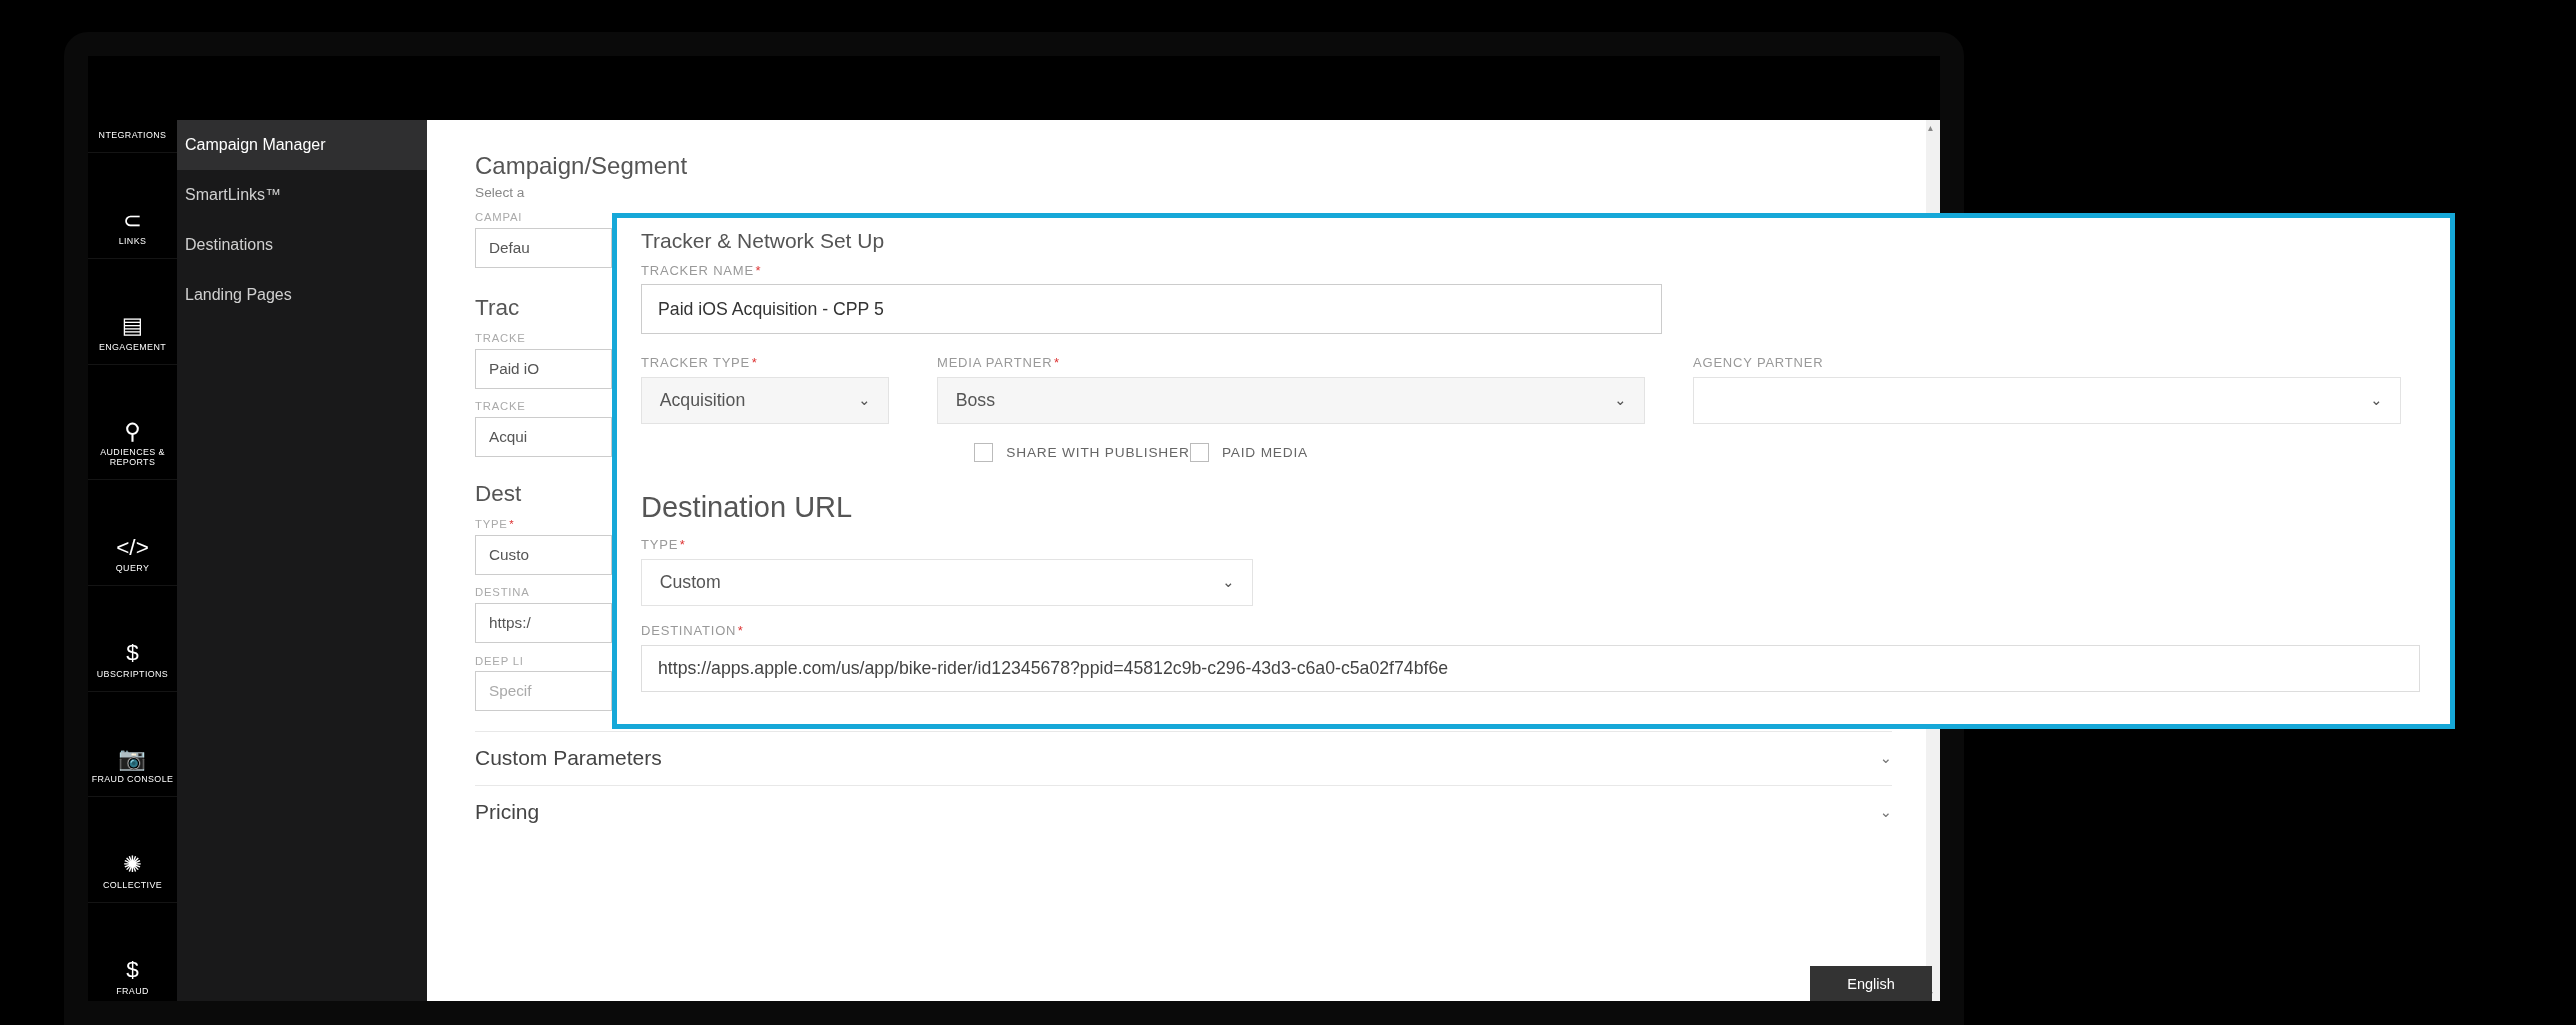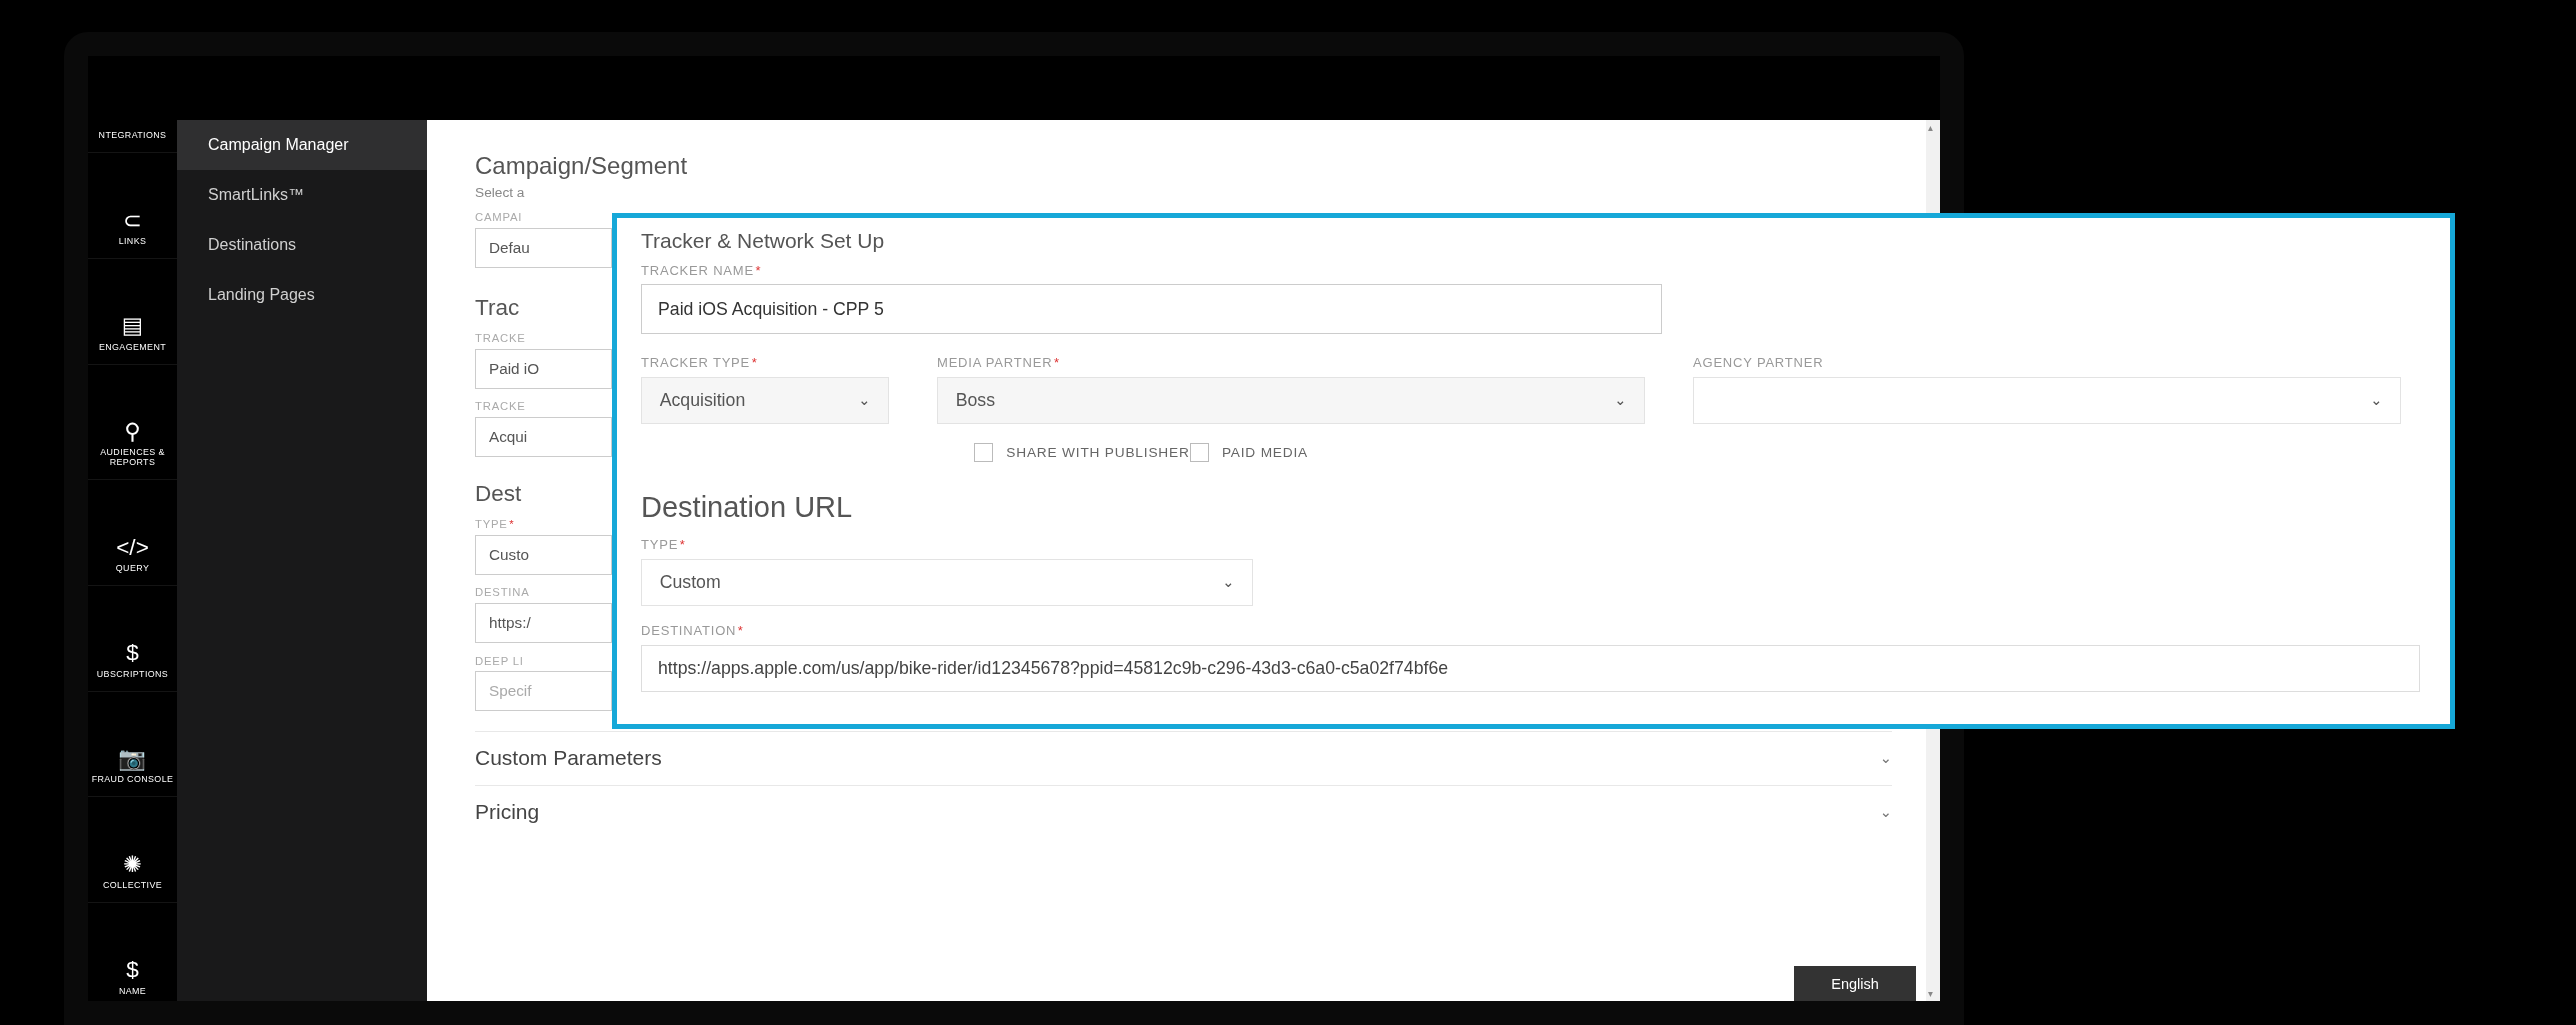--- a/index.html
+++ b/index.html
@@ -65,21 +65,21 @@
       line-height: 1.1;
     }
     
     
     .subnav {
       width: 250px;
       background: #19191a;
       color: #d0d0d0;
     }
     .subnav-item {
-      padding: 16px 31px;
+      padding: 16px 8px;
       font-size: 16px;
       cursor: pointer;
     }
     .subnav-item.active {
       background: #2f2f30;
       color: #fff;
     }
     
     
     .main {
@@ -255,21 +255,21 @@
       bottom: -4.8px;
       width: 122px;
       height: 35px;
       background: #333;
       color: #fff;
       display: flex;
       align-items: center;
       justify-content: center;
       font-size: 14.5px;
     }
-    .main .lang-chip { right: 24px; bottom: 0px; z-index: 100;}
+    .main .lang-chip { right: 8px; bottom: 0px; z-index: 100;}
   </style>
 </head>
 <body>
 
 <div class="laptop-frame">
   <div class="screen">
 
     <div class="icon-rail">
       <div class="rail-item">
         <span class="lbl">NTEGRATIONS</span>
@@ -297,21 +297,21 @@
       <div class="rail-item">
         <span class="ico">📷</span>
         <span class="lbl">FRAUD CONSOLE</span>
       </div>
       <div class="rail-item">
         <span class="ico">✺</span>
         <span class="lbl">COLLECTIVE</span>
       </div>
       <div class="rail-item">
         <span class="ico">$</span>
-        <span class="lbl">NAME</span>
+        <span class="lbl">FRAUD</span>
       </div>
       <div class="rail-item">
         <span class="ico">≡</span>
         <span class="lbl">MEDIA INDEX</span>
       </div>
     </div>
 
     <div class="subnav">
       <div class="subnav-item active">Campaign Manager</div>
       <div class="subnav-item">SmartLinks™</div>

